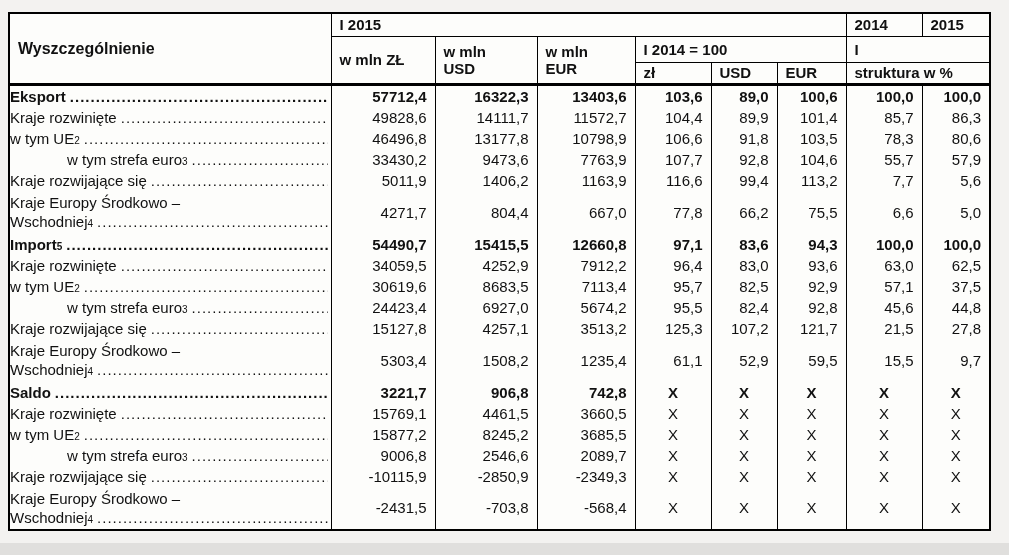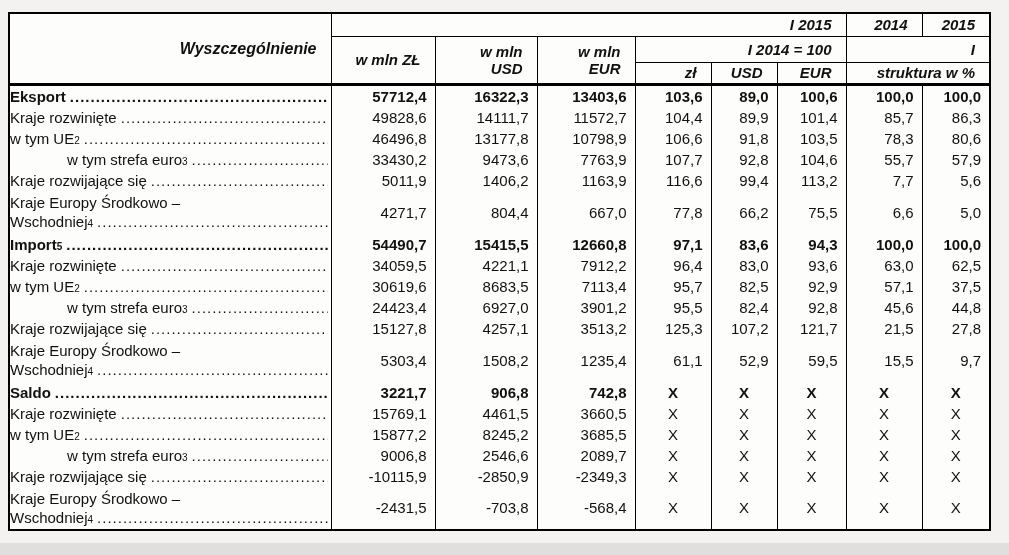--- a/index.html
+++ b/index.html
@@ -16,22 +16,22 @@
   }
   table.trade {
     position:absolute; left:8px; top:12px;
     width:981px; table-layout:fixed; border-collapse:collapse;
     background:var(--table-bg,#fdfdfb);
     border:2px solid var(--border,#000);
     font-size:15px;
   }
   th, td { border:1px solid var(--border,#000); }
   thead th {
-    font-weight:bold; text-align:right; vertical-align:middle;
-    padding:0 14px; font-size:15px; line-height:17px;font-style:italic;
+    font-weight:bold; text-align:left; vertical-align:middle;
+    padding:0 8px; font-size:15px; line-height:17px;
   }
   thead tr.h1 th { height:23px; }
   thead tr.h2 th { height:26px; }
   thead tr.h3 th { height:22px; }
   th.spec { font-size:16px;margin-top:48px; }
   .hb { border-bottom:3px solid var(--border,#000) !important; }
   tbody td {
     border-top:none; border-bottom:none;
     height:21px; vertical-align:middle; line-height:21px;
     white-space:nowrap; overflow:hidden;
@@ -210,21 +210,21 @@
           <td class="num">100,0</td>
         </tr>
         <tr class="">
           <td class="label-cell">
             <div class="lbl-line">
               <span class="lbl-text">Kraje rozwinięte</span>
               <span class="dots">................................................................................................................................................................</span>
             </div>
           </td>
           <td class="num">34059,5</td>
-          <td class="num">4221,1</td>
+          <td class="num">4252,9</td>
           <td class="num">7912,2</td>
           <td class="num">96,4</td>
           <td class="num">83,0</td>
           <td class="num">93,6</td>
           <td class="num">63,0</td>
           <td class="num">62,5</td>
         </tr>
         <tr class="">
           <td class="label-cell">
             <div class="lbl-line">
@@ -245,21 +245,21 @@
         <tr class="">
           <td class="label-cell indent">
             <div class="lbl-line">
               <span class="lbl-text">w tym strefa euro</span>
               <sup>3</sup>
               <span class="dots">................................................................................................................................................................</span>
             </div>
           </td>
           <td class="num">24423,4</td>
           <td class="num">6927,0</td>
-          <td class="num">3901,2</td>
+          <td class="num">5674,2</td>
           <td class="num">95,5</td>
           <td class="num">82,4</td>
           <td class="num">92,8</td>
           <td class="num">45,6</td>
           <td class="num">44,8</td>
         </tr>
         <tr class="">
           <td class="label-cell">
             <div class="lbl-line">
               <span class="lbl-text">Kraje rozwijające się</span>

